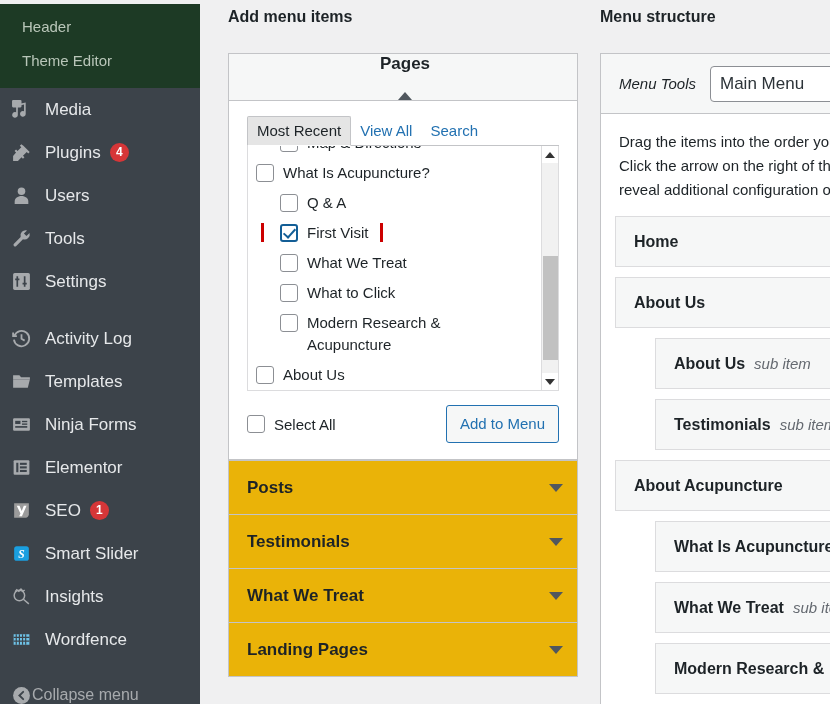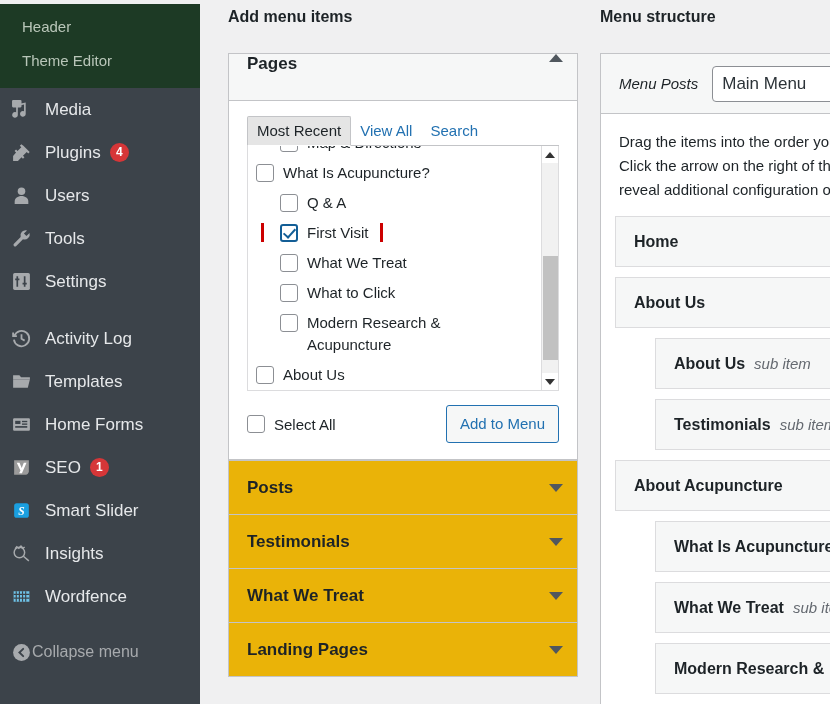--- a/index.html
+++ b/index.html
@@ -82,25 +82,26 @@
     width: 350px;
   }
   #add-title { margin-top: 4px; }
 
   .postbox {
     background: #fff;
     border: 1px solid #c3c4c7;
     margin-top: 23px;
   }
   .pb-head {
-    display: flex; justify-content: space-between;
+    display: flex; align-items: center; justify-content: space-between;
     height: 47px;
     padding: 0 14px 0 18px;
     border-bottom: 1px solid #c3c4c7;
     background: #f6f7f7;
+    flex-direction: column;
   }
   .pb-title { font-size: 17px; font-weight: bold; color: #1d2327; }
   .tri { width: 0; height: 0; border-left: 7px solid transparent; border-right: 7px solid transparent; }
   .tri.up { border-bottom: 8px solid #50575e; }
   .tri.down { border-top: 8px solid #50575e; }
 
   .pb-body { padding: 16px 18px 0 18px; }
 
   
   .tabs {
@@ -372,23 +373,35 @@
     <a class="menu-item">
       <span class="mi-ico">
         <svg class="ic" width="21" height="21" viewBox="0 0 20 20">
             <rect x="2" y="4" width="16" height="12" rx="1" fill="#a7aaad"></rect>
             <rect x="4" y="6.5" width="5" height="3" fill="#3c434a"></rect>
             <rect x="10.5" y="6.5" width="5" height="1.3" fill="#3c434a"></rect>
             <rect x="10.5" y="9" width="5" height="1.3" fill="#3c434a"></rect>
             <rect x="4" y="11.5" width="11.5" height="1.6" fill="#3c434a"></rect>
           </svg>
       </span>
-      <span class="mi-label">Home Forms</span>
-    </a>
-
+      <span class="mi-label">Ninja Forms</span>
+    </a>
+
+    <a class="menu-item">
+      <span class="mi-ico">
+        <svg class="ic" width="21" height="21" viewBox="0 0 20 20">
+            <rect x="2.5" y="3" width="15" height="14" rx="1" fill="#a7aaad"></rect>
+            <rect x="5" y="5.5" width="2" height="9" fill="#3c434a"></rect>
+            <rect x="8.5" y="5.5" width="6.5" height="2" fill="#3c434a"></rect>
+            <rect x="8.5" y="8.9" width="6.5" height="2" fill="#3c434a"></rect>
+            <rect x="8.5" y="12.3" width="6.5" height="2" fill="#3c434a"></rect>
+          </svg>
+      </span>
+      <span class="mi-label">Elementor</span>
+    </a>
 
     <a class="menu-item">
       <span class="mi-ico">
         <svg class="ic" width="21" height="21" viewBox="0 0 20 20">
             <path d="M3 3h14v10.5c0 2.2-1.8 3.5-4 3.5H3V3z" fill="#9b9b9b"></path>
             <path d="M5.5 5.5h2.6l2.1 5 2-5h2.6l-4.4 10h-2.6l1.2-2.6-3.5-7.4z" fill="#fff"></path>
           </svg>
       </span>
       <span class="mi-label">SEO</span>
       <span class="badge">1</span>
@@ -548,21 +561,21 @@
           <span class="tri down"></span>
         </div>
       </div>
     </div>
 
     <div id="col-struct">
       <div id="struct-title" class="col-title">Menu structure</div>
 
       <div id="struct-box">
         <div id="menu-name-row">
-          <span id="menu-name-label">Menu Posts</span>
+          <span id="menu-name-label">Menu Tools</span>
           <input id="menu-name-input" type="text" value="Main Menu" style="">
         </div>
 
         <div id="struct-desc">Drag the items into the order you prefer. Click the arrow on the right of the item to reveal additional configuration options.</div>
 
         <div id="menu-items-list">
           <div class="mrow">
             <span class="mrow-title">Home</span>
             <span class="mrow-sub"></span>
           </div>

